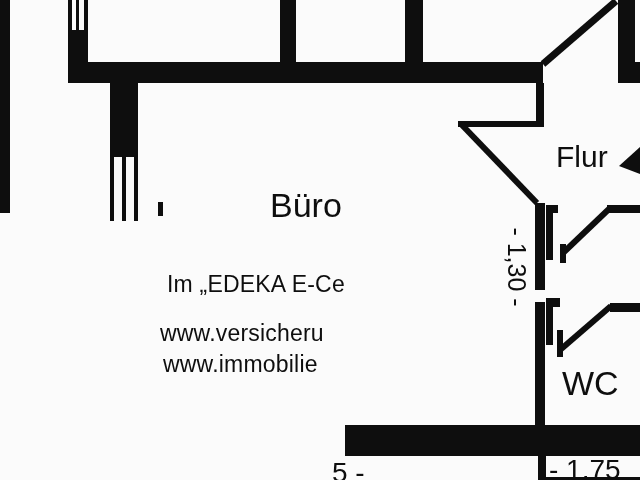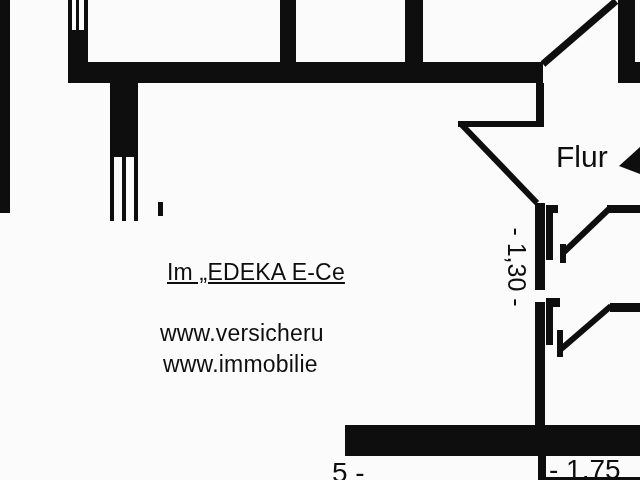--- a/index.html
+++ b/index.html
@@ -72,28 +72,30 @@
     <g stroke="#0e0e0e" fill="none">
       <line x1="543" y1="64" x2="616" y2="1" stroke-width="7"></line>
       <line x1="461" y1="124" x2="537" y2="203" stroke-width="6"></line>
       <line x1="609" y1="209" x2="564" y2="252" stroke-width="6"></line>
       <line x1="611" y1="306" x2="560" y2="350" stroke-width="6"></line>
     </g>
   </svg>
 
   <div class="txt t-room" style="left:556px;top:142px;">Flur</div>
 
+  <div class="txt t-wc" style="left:562px;top:366px;">WC</div>
 
   <div class="txt t-dim-sm rot" style="left:516px;top:267px;">- 1,30 -</div>
 
   <div class="txt t-dim-sm rot" style="left:649px;top:120px;">95</div>
 
   <div class="txt t-dim" style="left:332px;top:459px;">5 -</div>
 
   <div class="txt t-dim" style="left:549px;top:456px;">- 1,75</div>
 
   <div id="overlay-clip">
-    <div class="txt t-body" style="left:167px;top:76px;text-decoration:underline;">Im „EDEKA E-Ce</div>
+    <div class="txt t-title" style="left:270px;top:3px;">Büro</div>
+    <div class="txt t-body" style="left:167px;top:88px;">Im „EDEKA E-Ce</div>
     <div class="txt t-body" style="left:160px;top:137px;">www.versicheru</div>
     <div class="txt t-body" style="left:163px;top:168px;">www.immobilie</div>
   </div>
 
 </div>
 
 </body></html>

